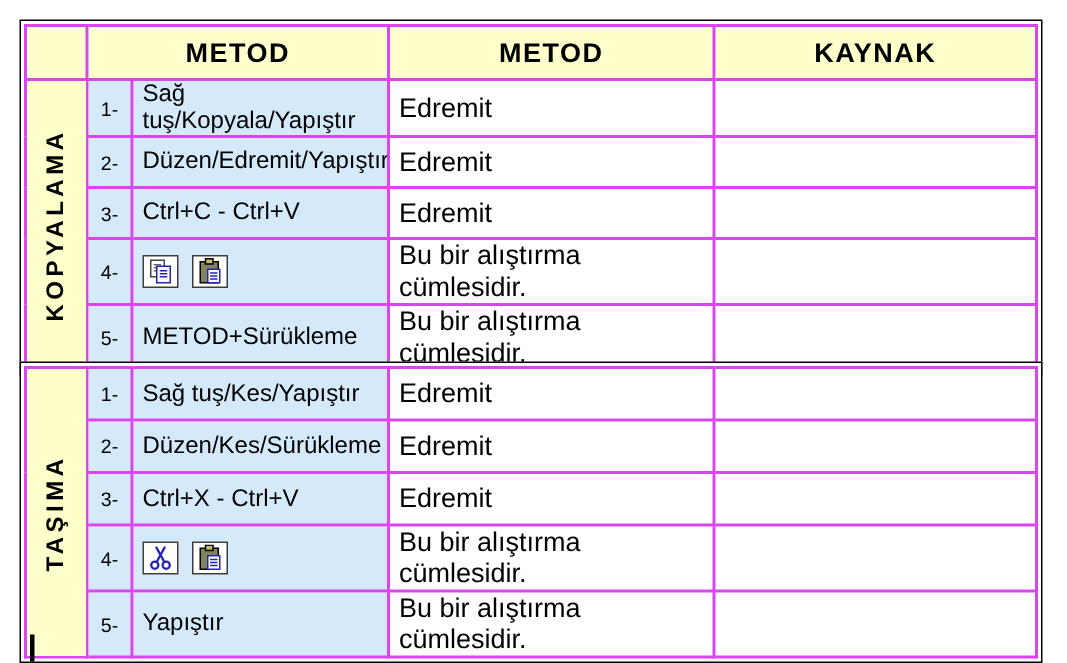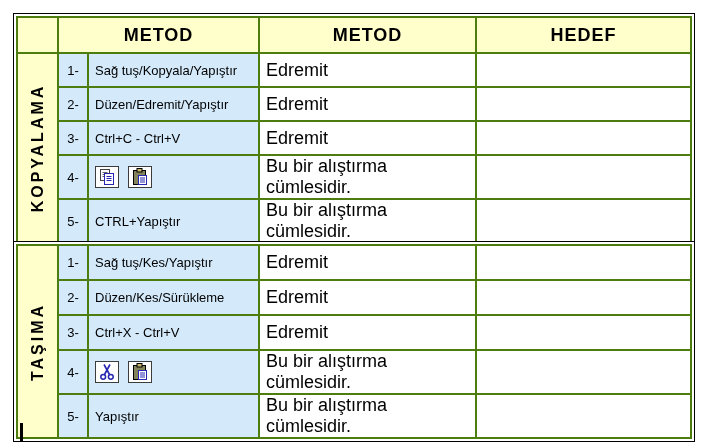--- a/index.html
+++ b/index.html
@@ -24,21 +24,21 @@
   }
   #table-kopyalama { top: 13px; }
   #table-tasima   { top: 241px; }
 
   table {
     border-collapse: collapse;
     table-layout: fixed;
     width: 674px;
   }
   td, th {
-    border: 2px solid #4d7c0f;
+    border: 2px solid #d946ef;
     padding: 0;
     vertical-align: middle;
     overflow: hidden;
   }
   tr.hdr-row th {
     background: #FFFFCC;
     height: 34px;
     font-size: 18px;
     font-weight: bold;
     letter-spacing: 1px;
@@ -61,21 +61,21 @@
     letter-spacing: 3px;
     white-space: nowrap;
   }
   td.num-cell {
     background: #D4EAFB;
     font-size: 13px;
     text-align: center;
   }
   td.method-cell {
     background: #D4EAFB;
-    font-size: 13px;
+    font-size: 16px;
     padding-left: 6px;
     text-align: left;
   }
   td.kaynak-cell, td.hedef-cell {
     background: #ffffff;
     font-size: 18px;
     padding-left: 6px;
     text-align: left;
   }
   .icon-btn {
@@ -111,21 +111,21 @@
         <col style="width:30px">
         <col style="width:171px">
         <col style="width:217px">
         <col style="width:215px">
     </colgroup>
     <tbody>
         <tr class="hdr-row">
       <th style="background:#FFFFCC"></th>
       <th colspan="2">METOD</th>
       <th>METOD</th>
-      <th>HEDEF</th>
+      <th>KAYNAK</th>
     </tr>
     <tr class="data-row">
       <td class="label-cell" rowspan="5">
         <div class="vtext">KOPYALAMA</div>
       </td>
       <td class="num-cell"><span>1-</span></td>
       <td class="method-cell"><span>Sağ tuş/Kopyala/Yapıştır</span></td>
       <td class="kaynak-cell"><span>Edremit</span></td>
       <td class="hedef-cell"></td>
     </tr>
@@ -159,21 +159,21 @@
             <rect x="8.5" y="7.5" width="8" height="9" fill="#ffffff" stroke="#2626B0"></rect>
             <path d="M10 10h5 M10 12h5 M10 14h5" stroke="#2626B0" stroke-width="1"></path>
           </svg>
         </span>
       </td>
       <td class="kaynak-cell"><span>Bu bir alıştırma cümlesidir.</span></td>
       <td class="hedef-cell"></td>
     </tr>
     <tr class="data-row">
       <td class="num-cell"><span>5-</span></td>
-      <td class="method-cell"><span>CTRL+Yapıştır</span></td>
+      <td class="method-cell"><span>METOD+Sürükleme</span></td>
       <td class="kaynak-cell"><span>Bu bir alıştırma cümlesidir.</span></td>
       <td class="hedef-cell"></td>
     </tr>
   </tbody>
     </table>
 </div>
 
 <div class="tbl-wrap" id="table-tasima">
   <table>
     <colgroup>

